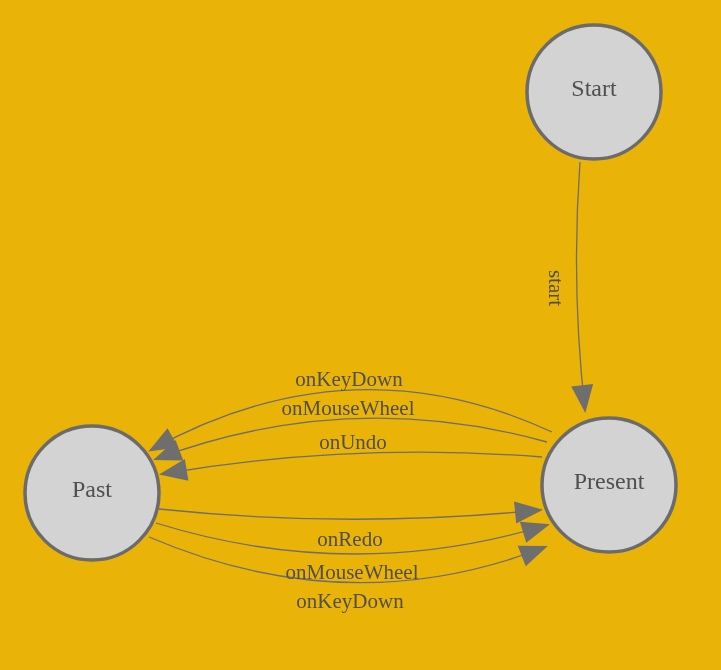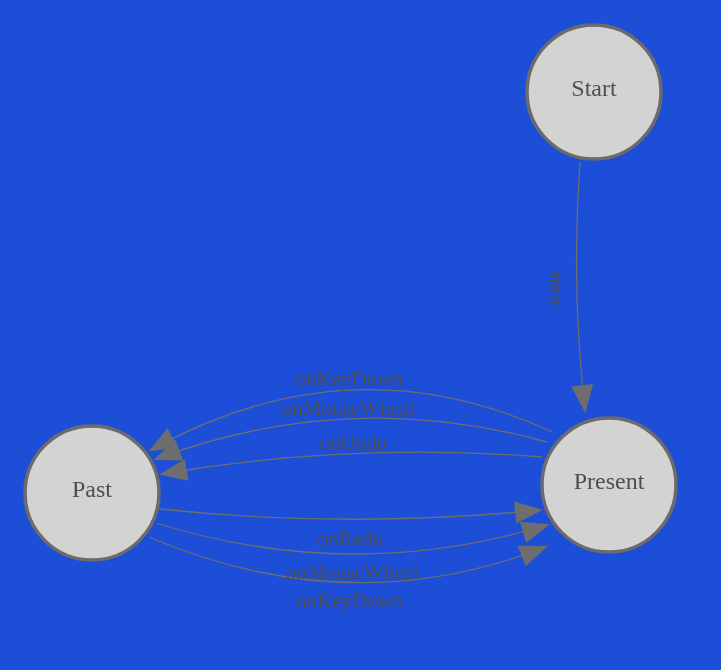--- a/index.html
+++ b/index.html
@@ -4,21 +4,21 @@
 <style>
   html, body {
     margin: 0;
     padding: 0;
     background: #ffffff;
   }
   .canvas-wrap {
     position: relative;
     width: 721px;
     height: 670px;
-    background: #1d4ed8;
+    background: #eab308;
     overflow: hidden;
     font-family: "Liberation Serif", "DejaVu Serif", serif;
   }
   svg text {
     font-family: "Liberation Serif", "DejaVu Serif", serif;
   }
   svg .node-label { font-size: 24px; }
   svg .edge-label { font-size: 21px; }
 </style>
 </head>

